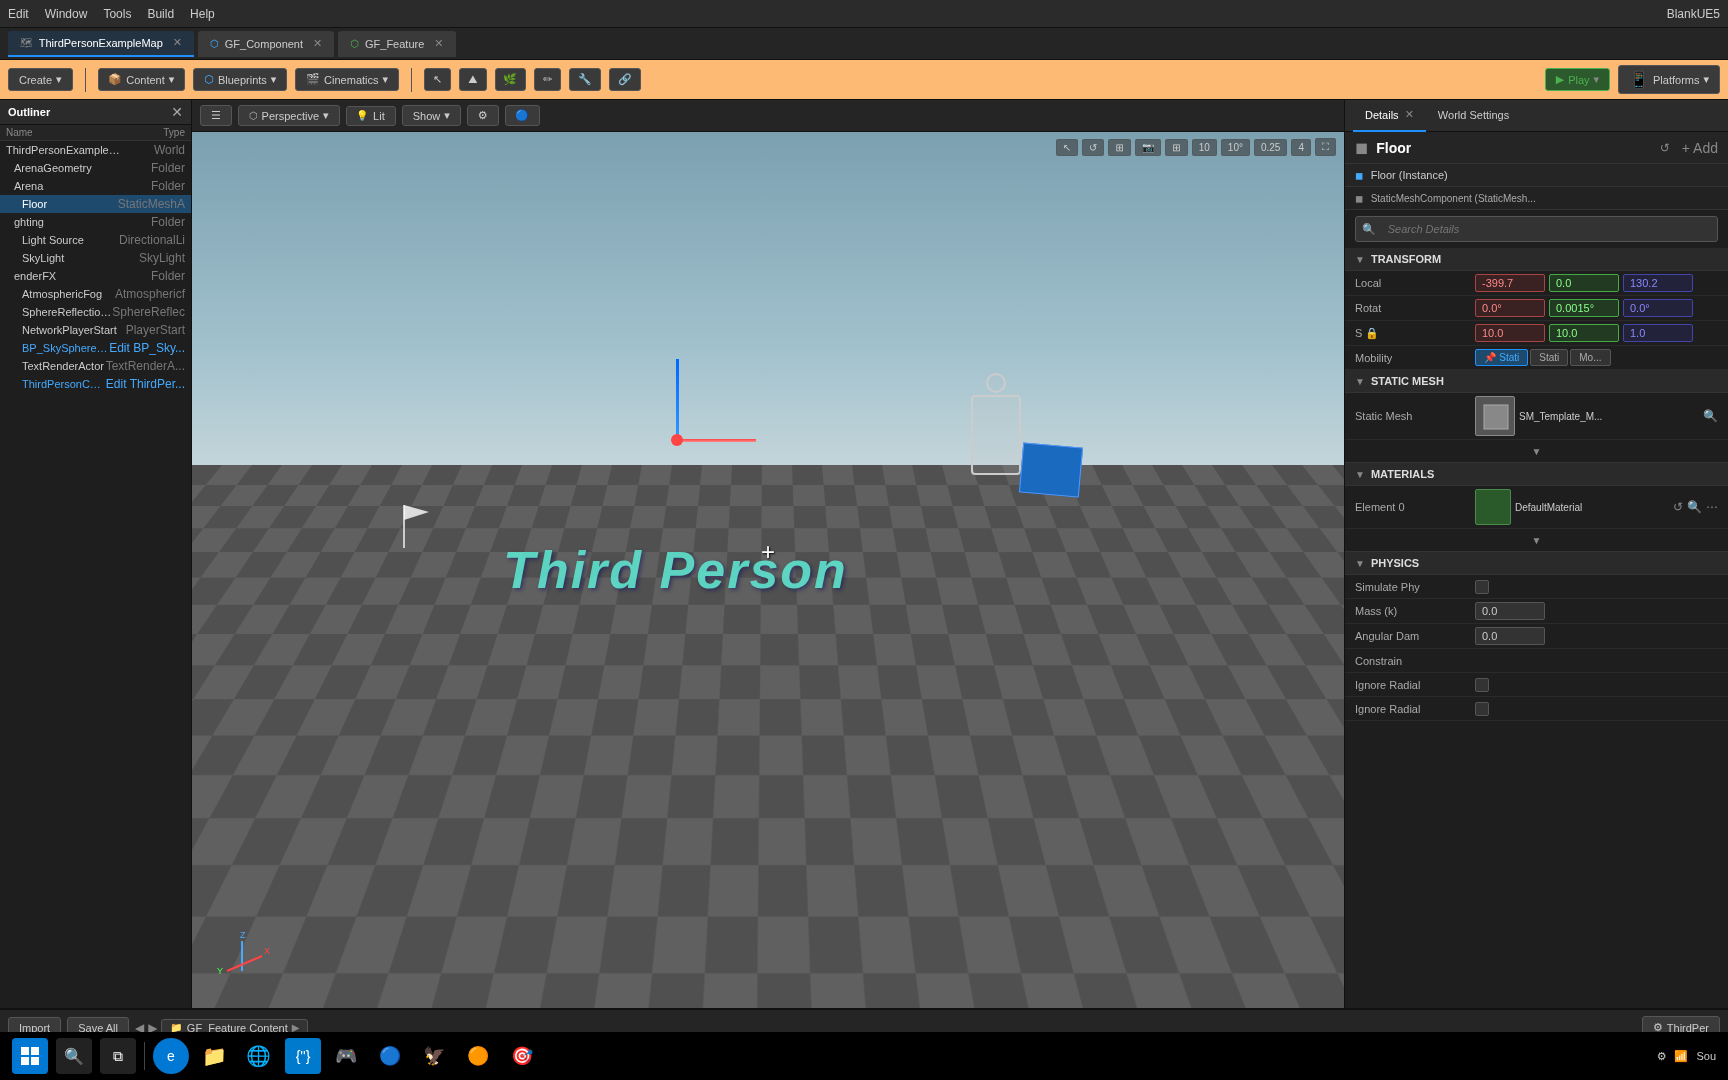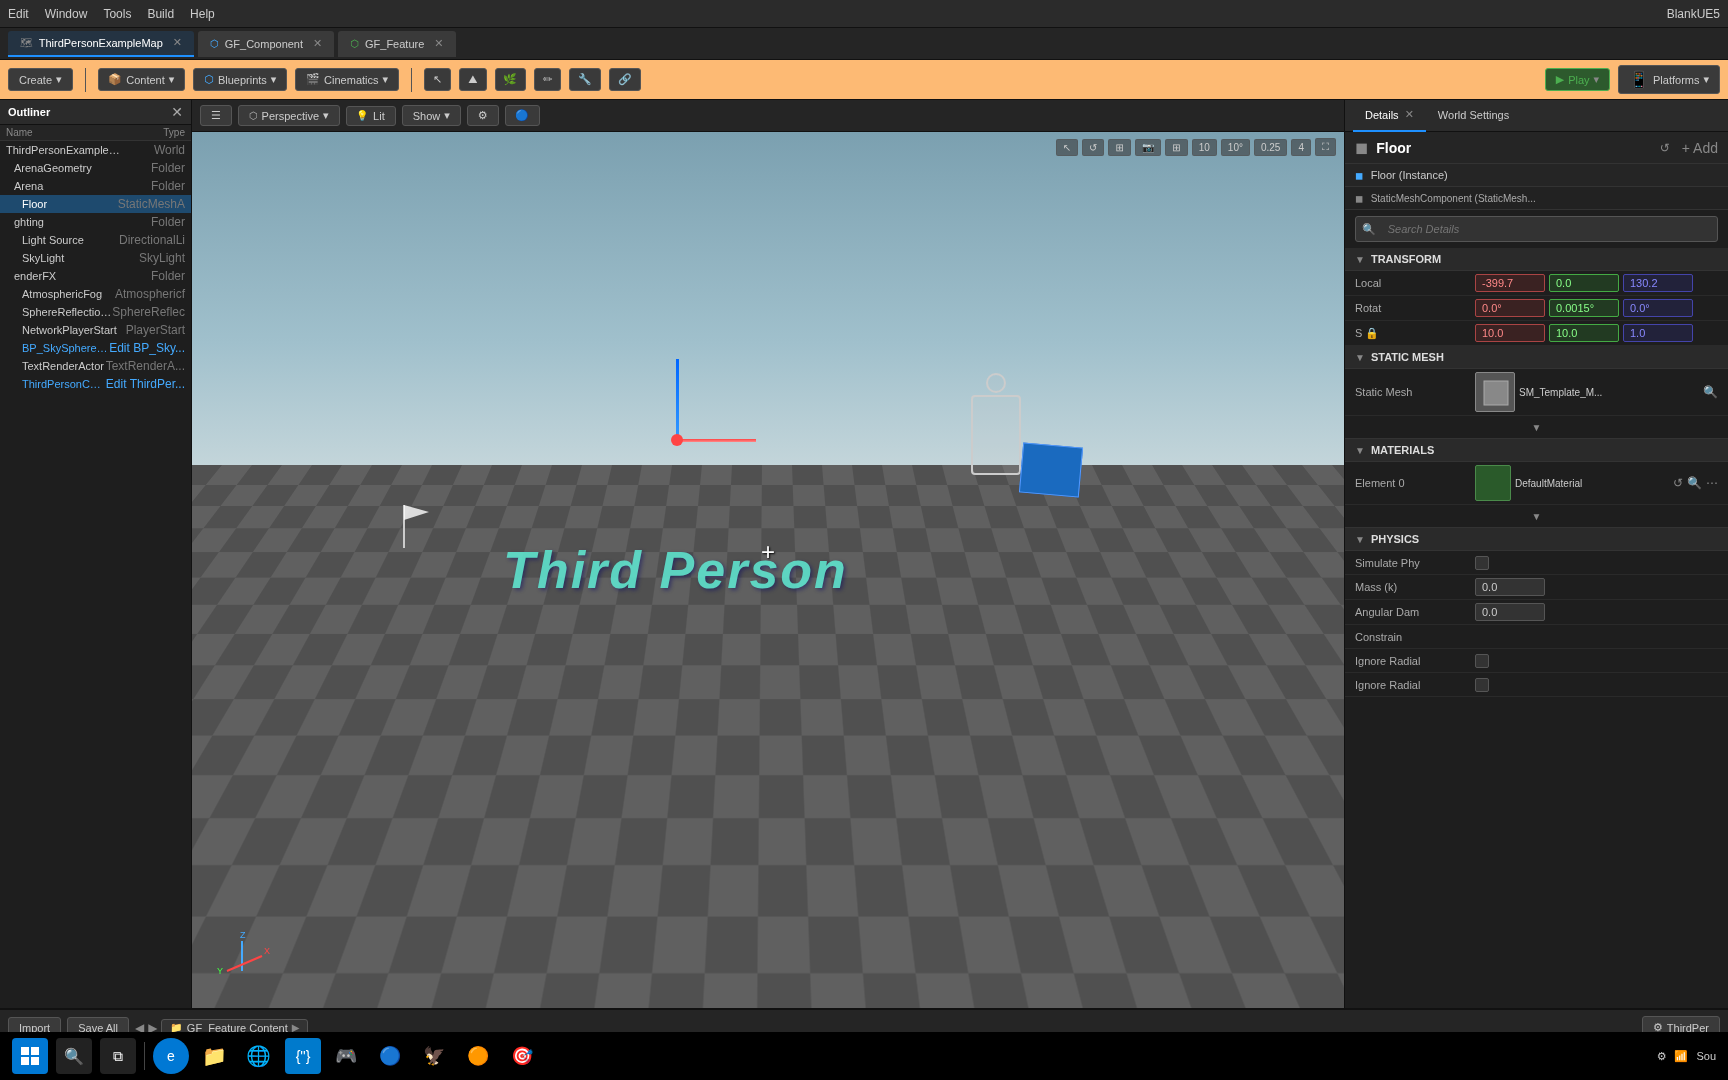--- a/index.html
+++ b/index.html
@@ -412,20 +412,33 @@
         </div>
       </div>
       <div class="property-row">
         <span class="prop-label">S 🔒</span>
         <div class="prop-value">
           <input class="prop-input" value="10.0" style="background: rgb(58, 34, 34); border-color: rgb(170, 68, 68); color: rgb(255, 136, 136);">
           <input class="prop-input" value="10.0" style="background: rgb(34, 58, 34); border-color: rgb(68, 170, 68); color: rgb(136, 255, 136);">
           <input class="prop-input" value="1.0" style="background: rgb(34, 34, 58); border-color: rgb(68, 68, 170); color: rgb(136, 136, 255);">
         </div>
       </div>
+      <div class="property-row">
+        <span class="prop-label">Mobility</span>
+        <div class="prop-value">
+          <div class="mobility-btns">
+            <div class="mob-btn active">
+              <span style="color:#4af;">📌</span>
+              <span>Stati</span>
+            </div>
+            <div class="mob-btn">Stati</div>
+            <div class="mob-btn">Mo...</div>
+          </div>
+        </div>
+      </div>
 
       <div class="section-header">
         <span class="section-arrow">▼</span>
         <span class="section-title" style="margin-left:6px;">STATIC MESH</span>
       </div>
       <div class="property-row">
         <span class="prop-label">Static Mesh</span>
         <div class="prop-value">
           <div class="mesh-preview" style="background:#555;border:1px solid #888;">
             <svg width="40" height="40" viewBox="0 0 40 40">

